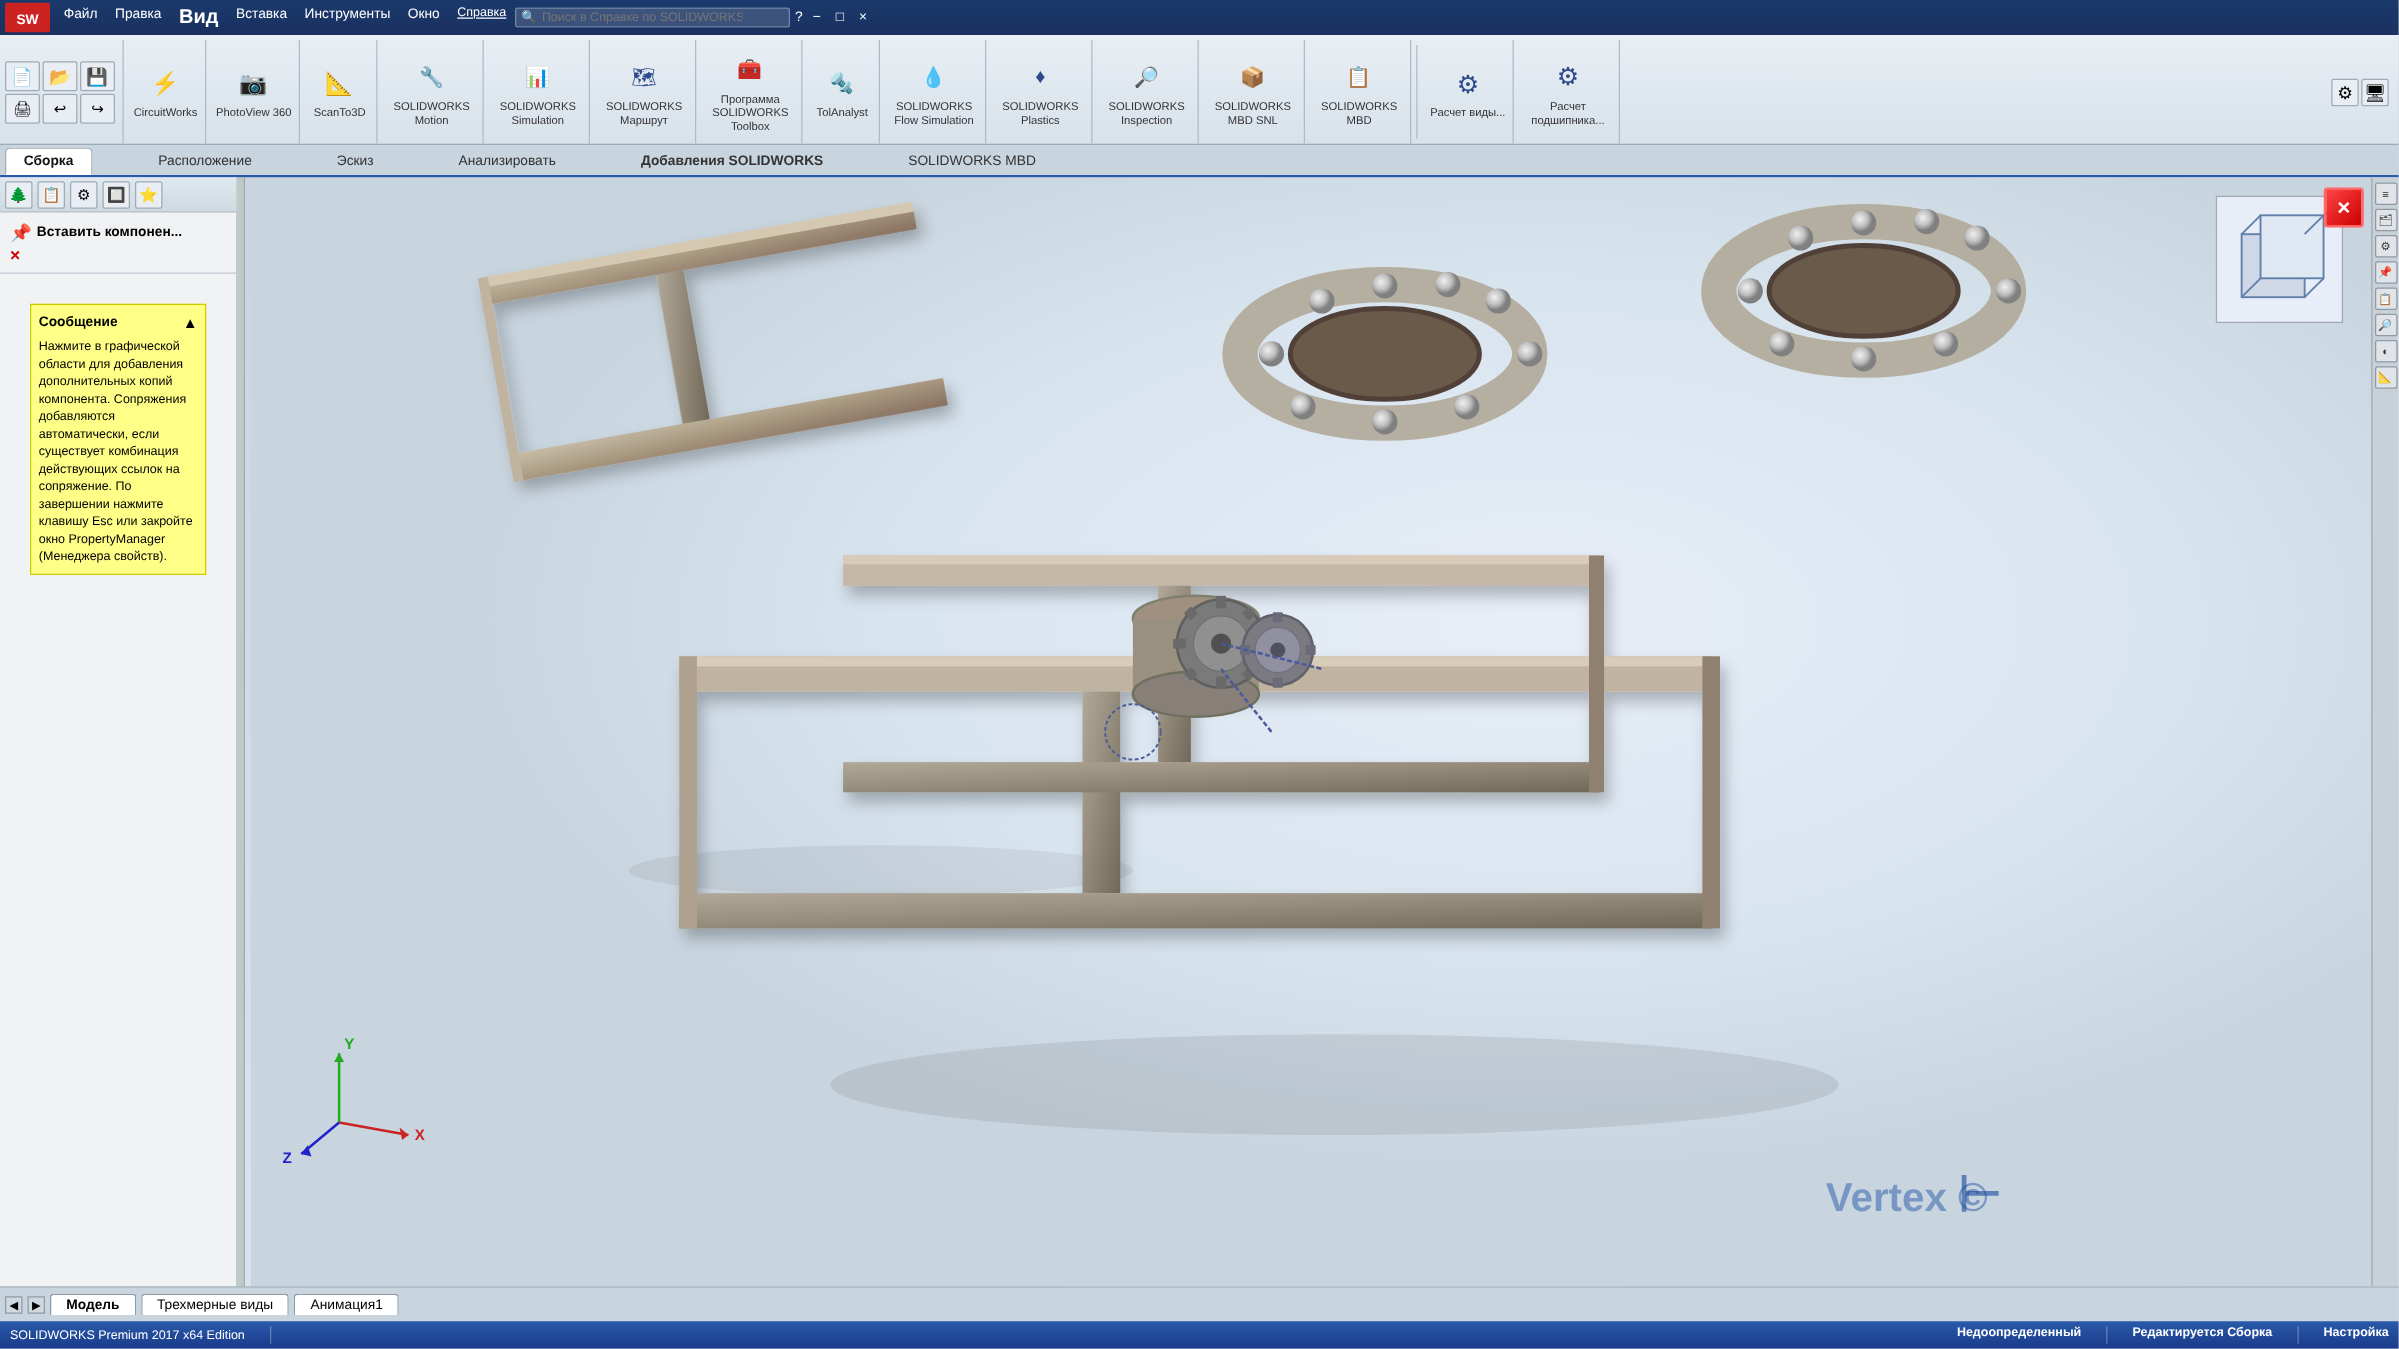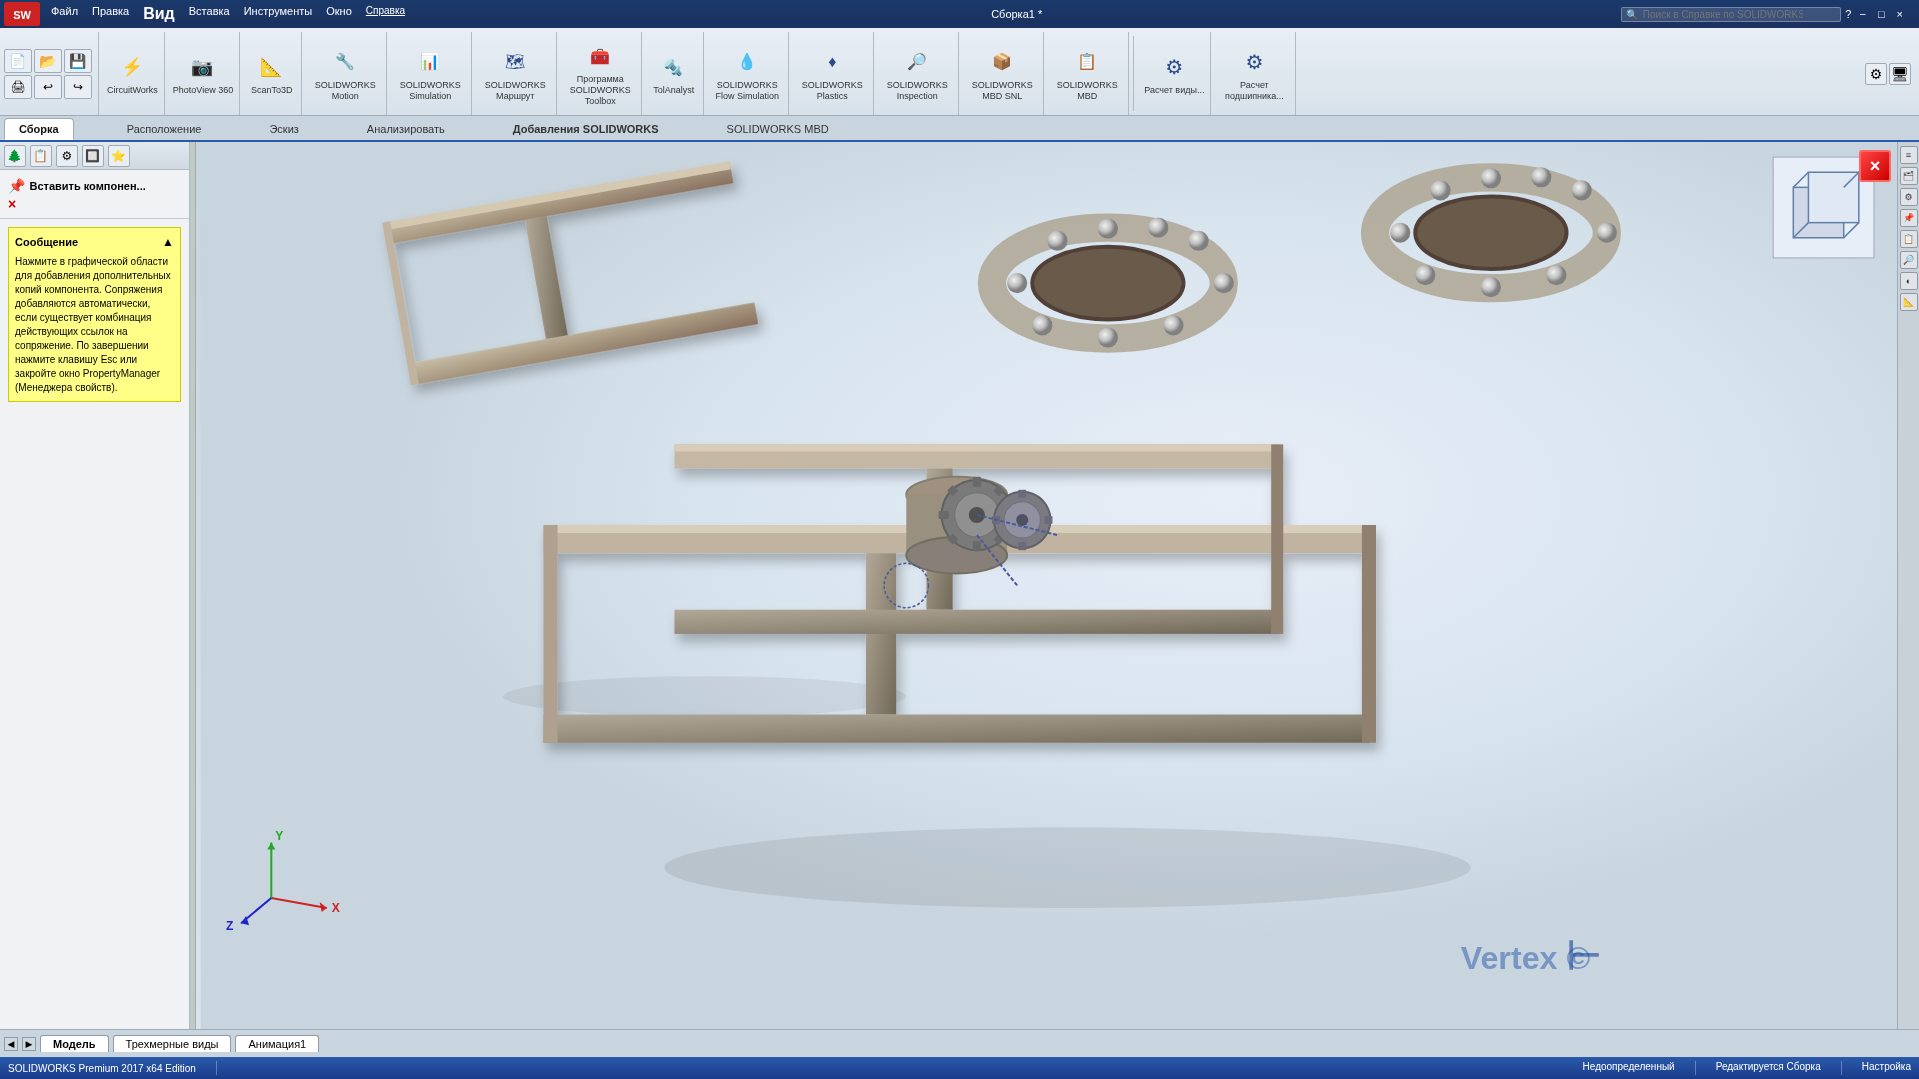--- a/index.html
+++ b/index.html
@@ -92,21 +92,21 @@
     .panel-icon-btn { width: 22px; height: 22px; border: 1px solid #a0aab4; background: #e8eef4; border-radius: 2px; display: flex; align-items: center; justify-content: center; font-size: 12px; cursor: pointer; }
 
     #panel-title-section {
       padding: 4px 8px;
       border-bottom: 1px solid #c0cad4;
     }
     .panel-title-row { display: flex; align-items: center; gap: 4px; padding: 2px 0; }
     .close-btn { color: #cc0000; font-size: 14px; cursor: pointer; font-weight: bold; }
 
     #message-section {
-      margin: 8px;
+      margin: 24px;
       background: #ffff88;
       border: 1px solid #cccc00;
       padding: 6px;
       font-size: 10px;
       line-height: 1.4;
     }
     #message-header {
       display: flex;
       justify-content: space-between;
       align-items: center;
@@ -175,43 +175,40 @@
       height: 22px;
       background: linear-gradient(to bottom, #2a5aaa, #1a3a8a);
       display: flex;
       align-items: center;
       padding: 0 8px;
       color: white;
       font-size: 10px;
       gap: 20px;
     }
     .status-divider { width: 1px; height: 14px; background: rgba(255,255,255,0.3); }
-    .status-right { margin-left: auto; display: flex; gap: 20px; }
+    .status-right { margin-left: auto; display: flex; gap: 20px; font-weight: bold; }
   </style>
 </head>
 <body>
 
 <div id="titlebar">
   <div style="width:36px;height:24px;margin-right:4px;display:flex;align-items:center;">
     <svg width="36" height="24" viewBox="0 0 36 24">
       <rect width="36" height="24" fill="#cc2222" rx="2"></rect>
       <text x="18" y="17" text-anchor="middle" fill="white" font-size="11" font-weight="bold">SW</text>
     </svg>
   </div>
   <div style="display:flex;gap:0;flex:0 0 auto;">
     <span style="color:white;font-size:11px;padding:3px 7px;cursor:pointer;">Файл</span>
     <span style="color:white;font-size:11px;padding:3px 7px;cursor:pointer;">Правка</span>
     <span style="color:white;font-size:16px;padding:3px 7px;cursor:pointer;font-weight:bold;">Вид</span>
     <span style="color:white;font-size:11px;padding:3px 7px;cursor:pointer;">Вставка</span>
     <span style="color:white;font-size:11px;padding:3px 7px;cursor:pointer;">Инструменты</span>
     <span style="color:white;font-size:11px;padding:3px 7px;cursor:pointer;">Окно</span>
     <span style="color:white;font-size:10px;padding:3px 7px;cursor:pointer;text-decoration:underline;">Справка</span>
-  </div>
-  <div style="flex:1;display:flex;justify-content:center;">
-    <span style="color:white;font-size:11px;">Сборка1 *</span>
   </div>
   <div style="display:flex;align-items:center;gap:4px;margin-right:8px;">
     <div style="display:flex;align-items:center;background:rgba(255,255,255,0.15);border:1px solid rgba(255,255,255,0.3);border-radius:2px;padding:1px 4px;width:220px;">
       <span style="color:white;font-size:10px;margin-right:4px;">🔍</span>
       <input type="text" style="background: transparent; border: none; outline: none; color: white; font-size: 10px; width: 160px;" placeholder="Поиск в Справке по SOLIDWORKS">
     </div>
     <span style="color:white;font-size:11px;cursor:pointer;">?</span>
     <span style="color:white;font-size:11px;cursor:pointer;padding:0 4px;">−</span>
     <span style="color:white;font-size:11px;cursor:pointer;padding:0 4px;">□</span>
     <span style="color:white;font-size:11px;cursor:pointer;padding:0 4px;">×</span>

